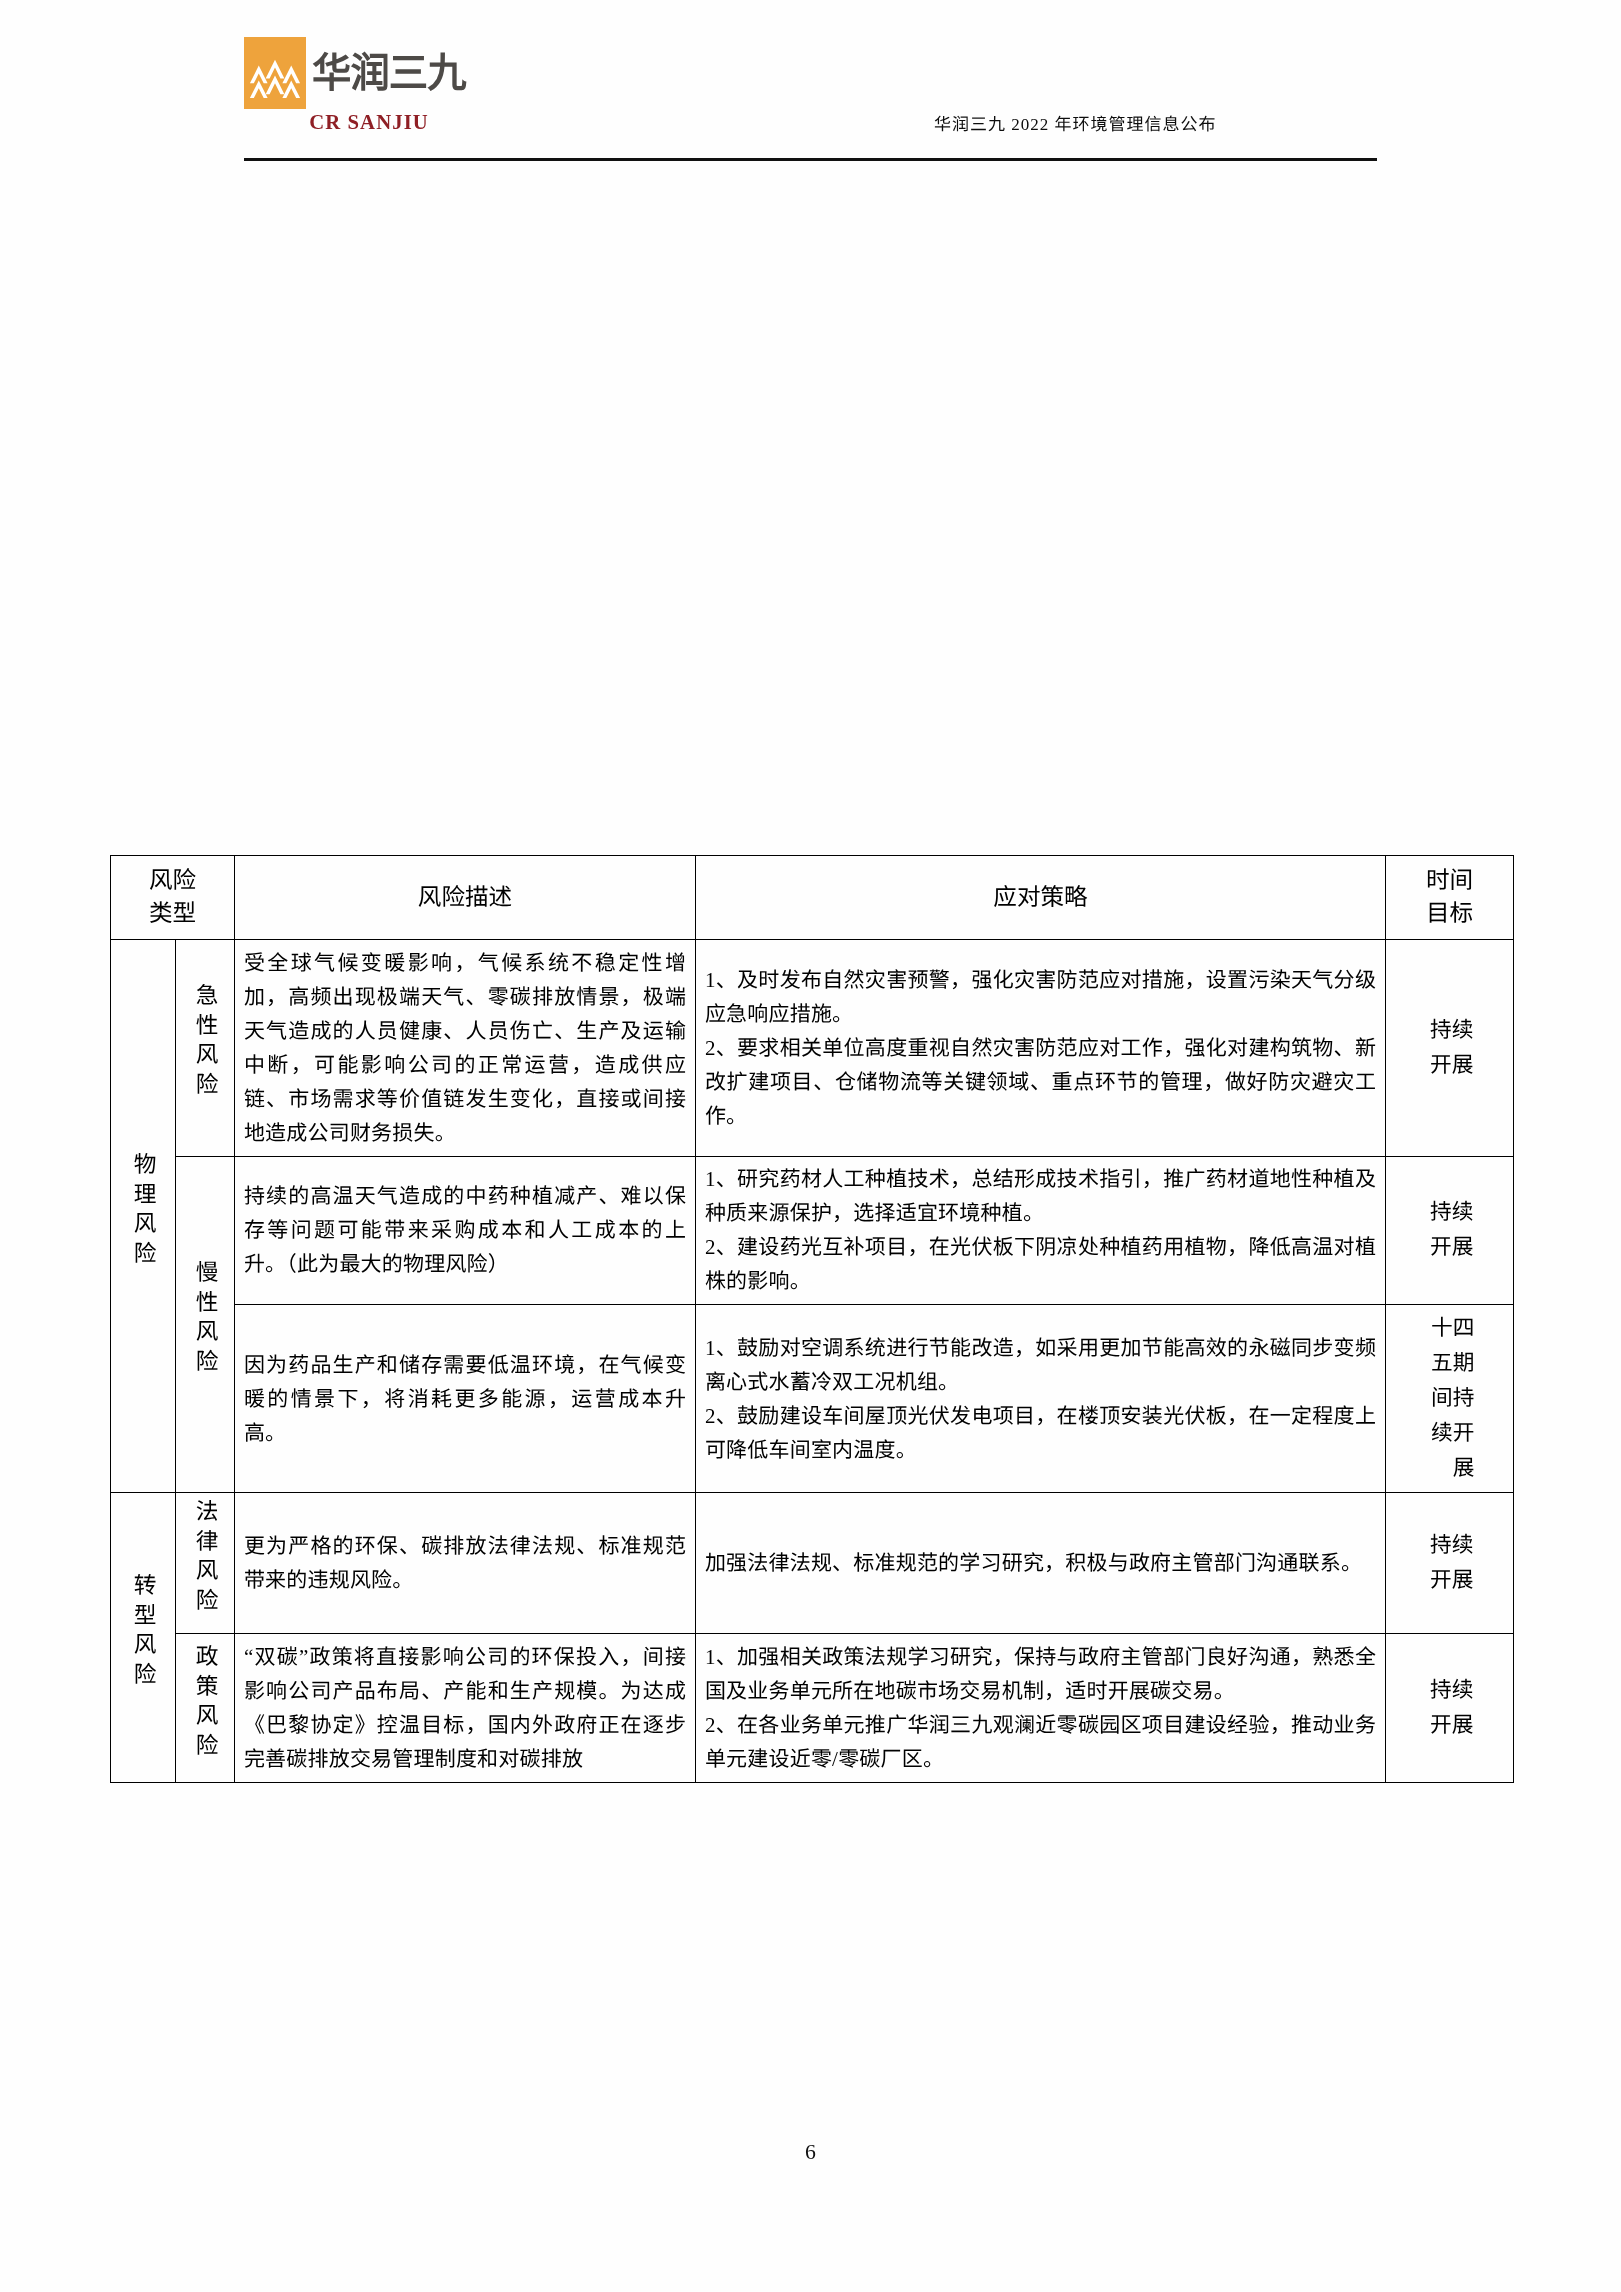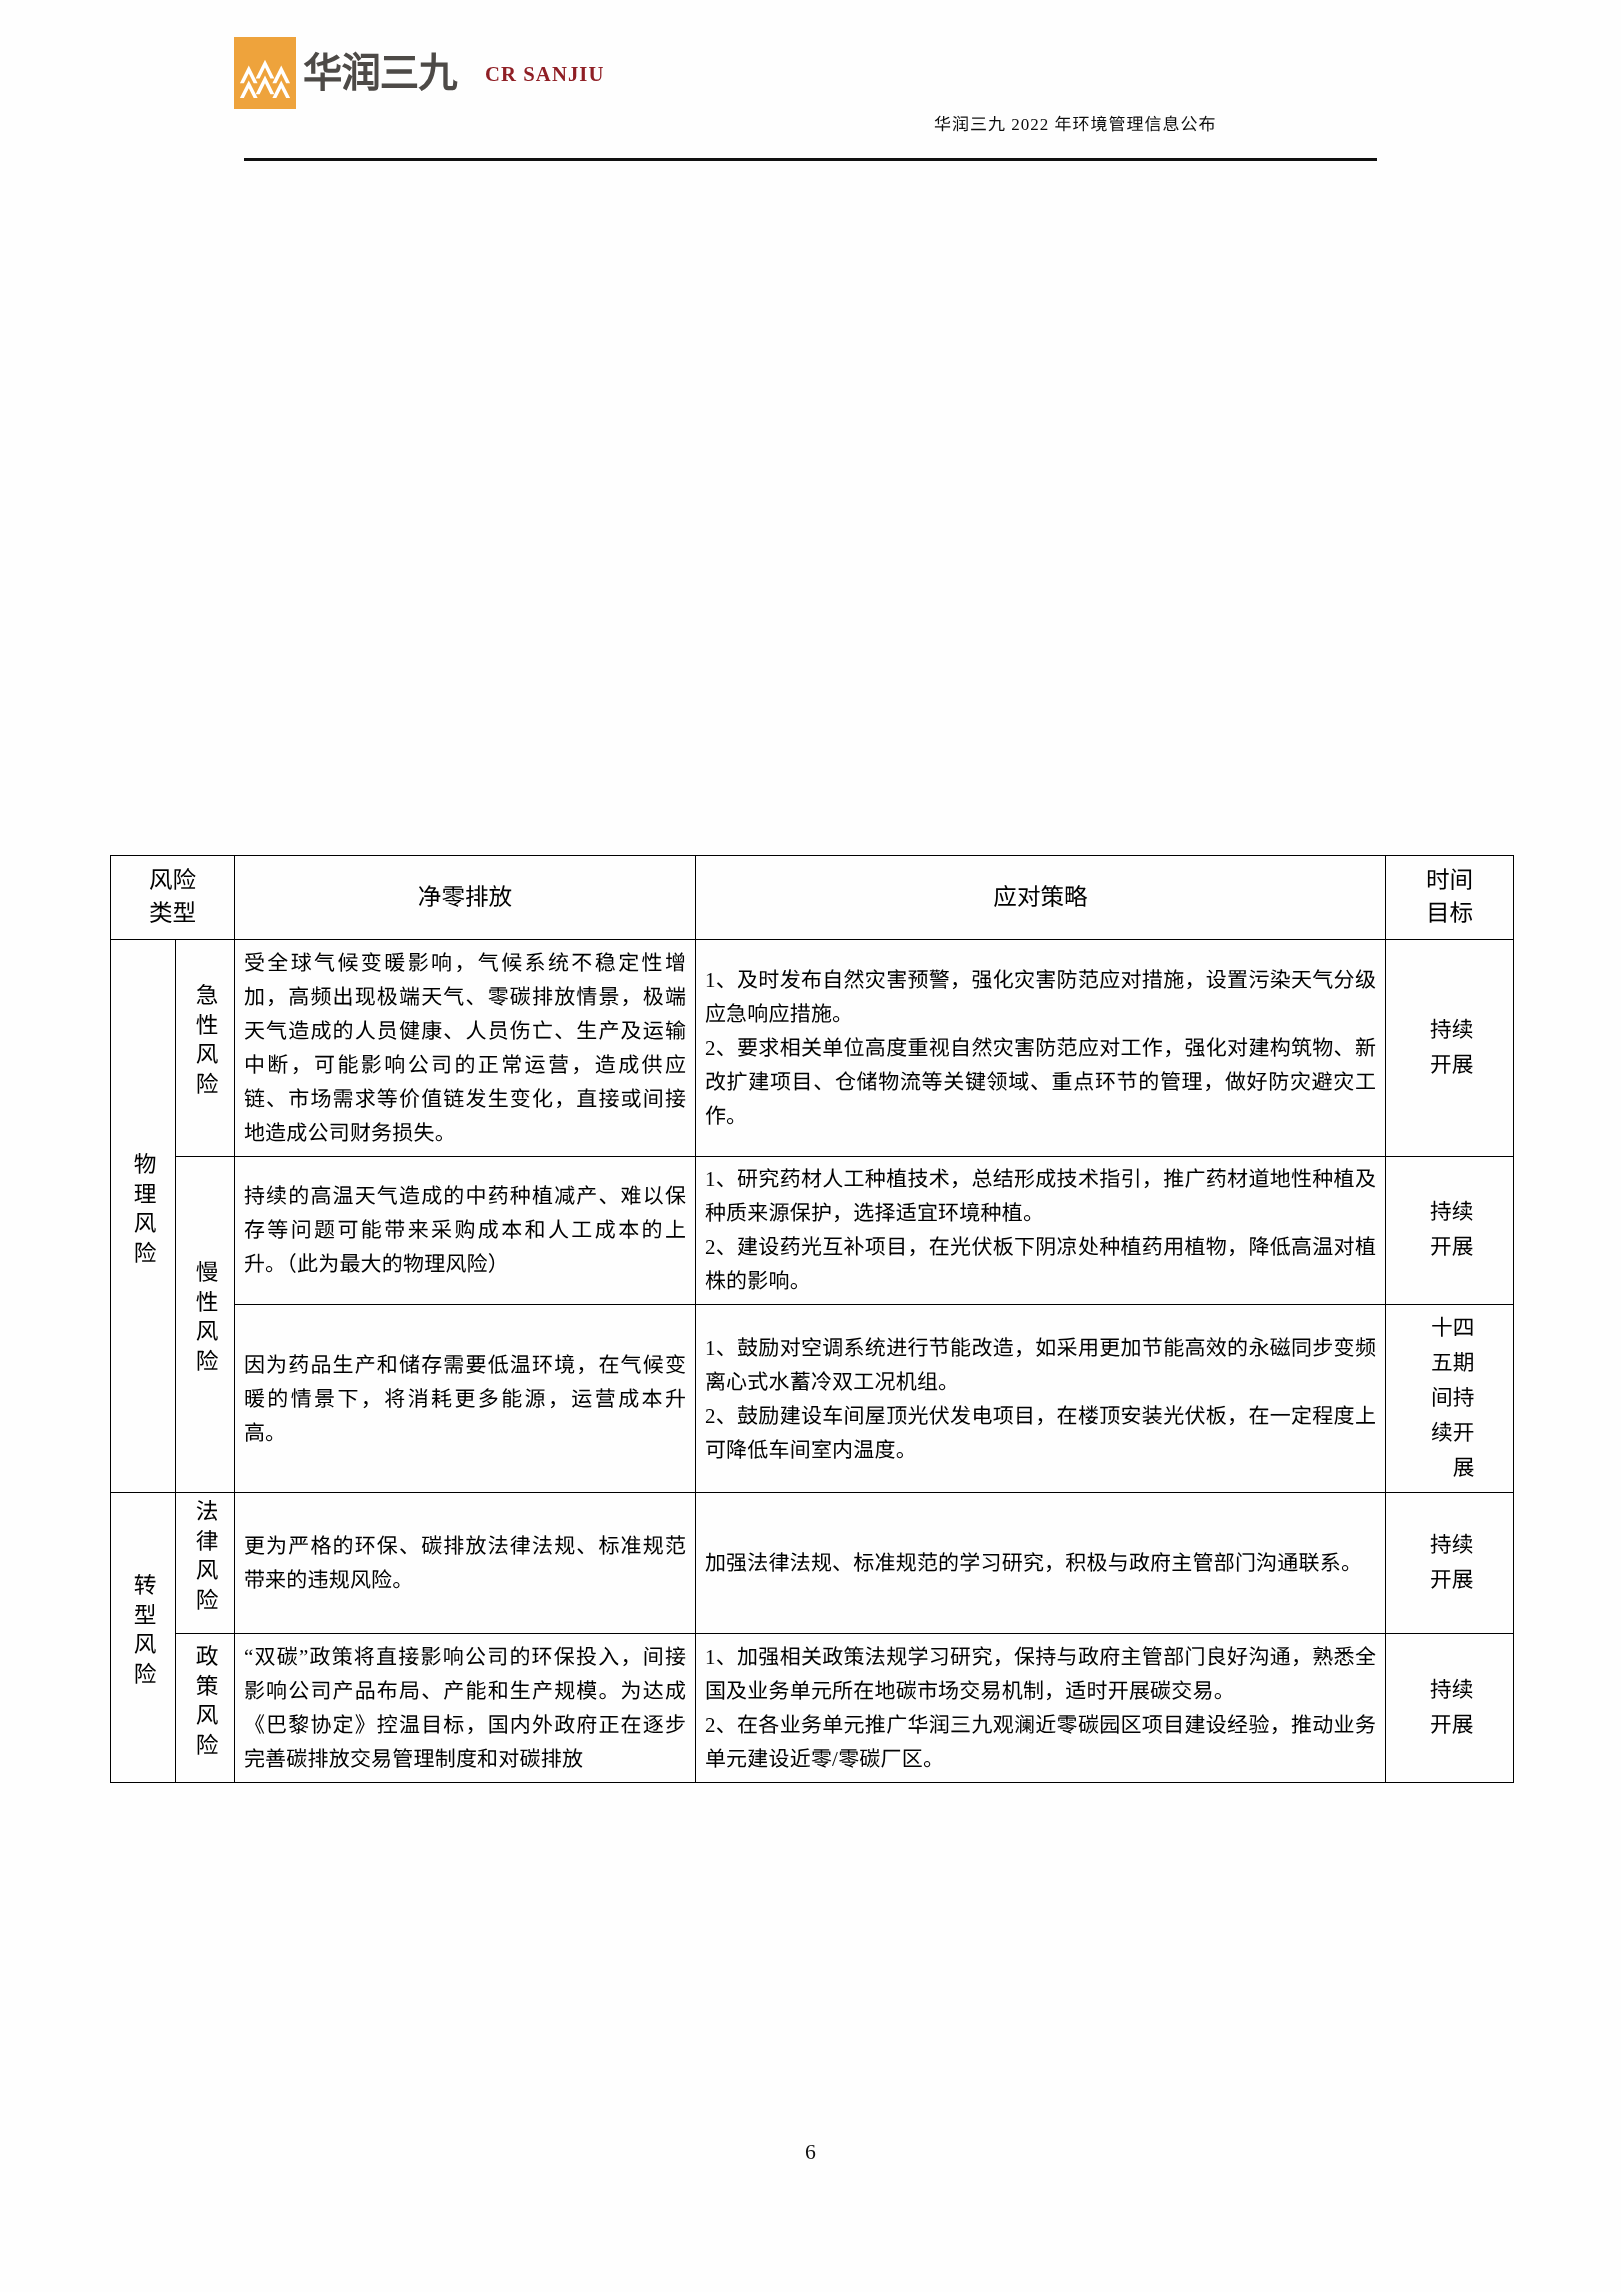--- a/index.html
+++ b/index.html
@@ -27,21 +27,21 @@
     left: 0;
     top: 0;
     width: 1621px;
     height: 175px;
   }
   .logo-block {
     position: absolute;
     left: 234px;
     top: 37px;
     display: flex;
-    flex-direction: row;
+    flex-direction: column;
     align-items: center;
     width: 248px;
   }
   .logo-row {
     display: flex;
     align-items: center;
     gap: 6.9px;
   }
   .logo-mark {
     width: 62px;
@@ -247,21 +247,21 @@
           <col class="c-subtype">
           <col class="c-desc">
           <col class="c-strat">
           <col class="c-time">
       </colgroup>
       <thead>
         <tr>
           <th class="head-type" colspan="2">
             <span class="head-type-inner">风险类型</span>
           </th>
-          <th>净零排放</th>
+          <th>风险描述</th>
           <th>应对策略</th>
           <th class="head-time">
             <span class="head-time-inner">时间目标</span>
           </th>
         </tr>
       </thead>
       <tbody>
 
         <tr>
           <td class="vert thick-top" rowspan="3">

